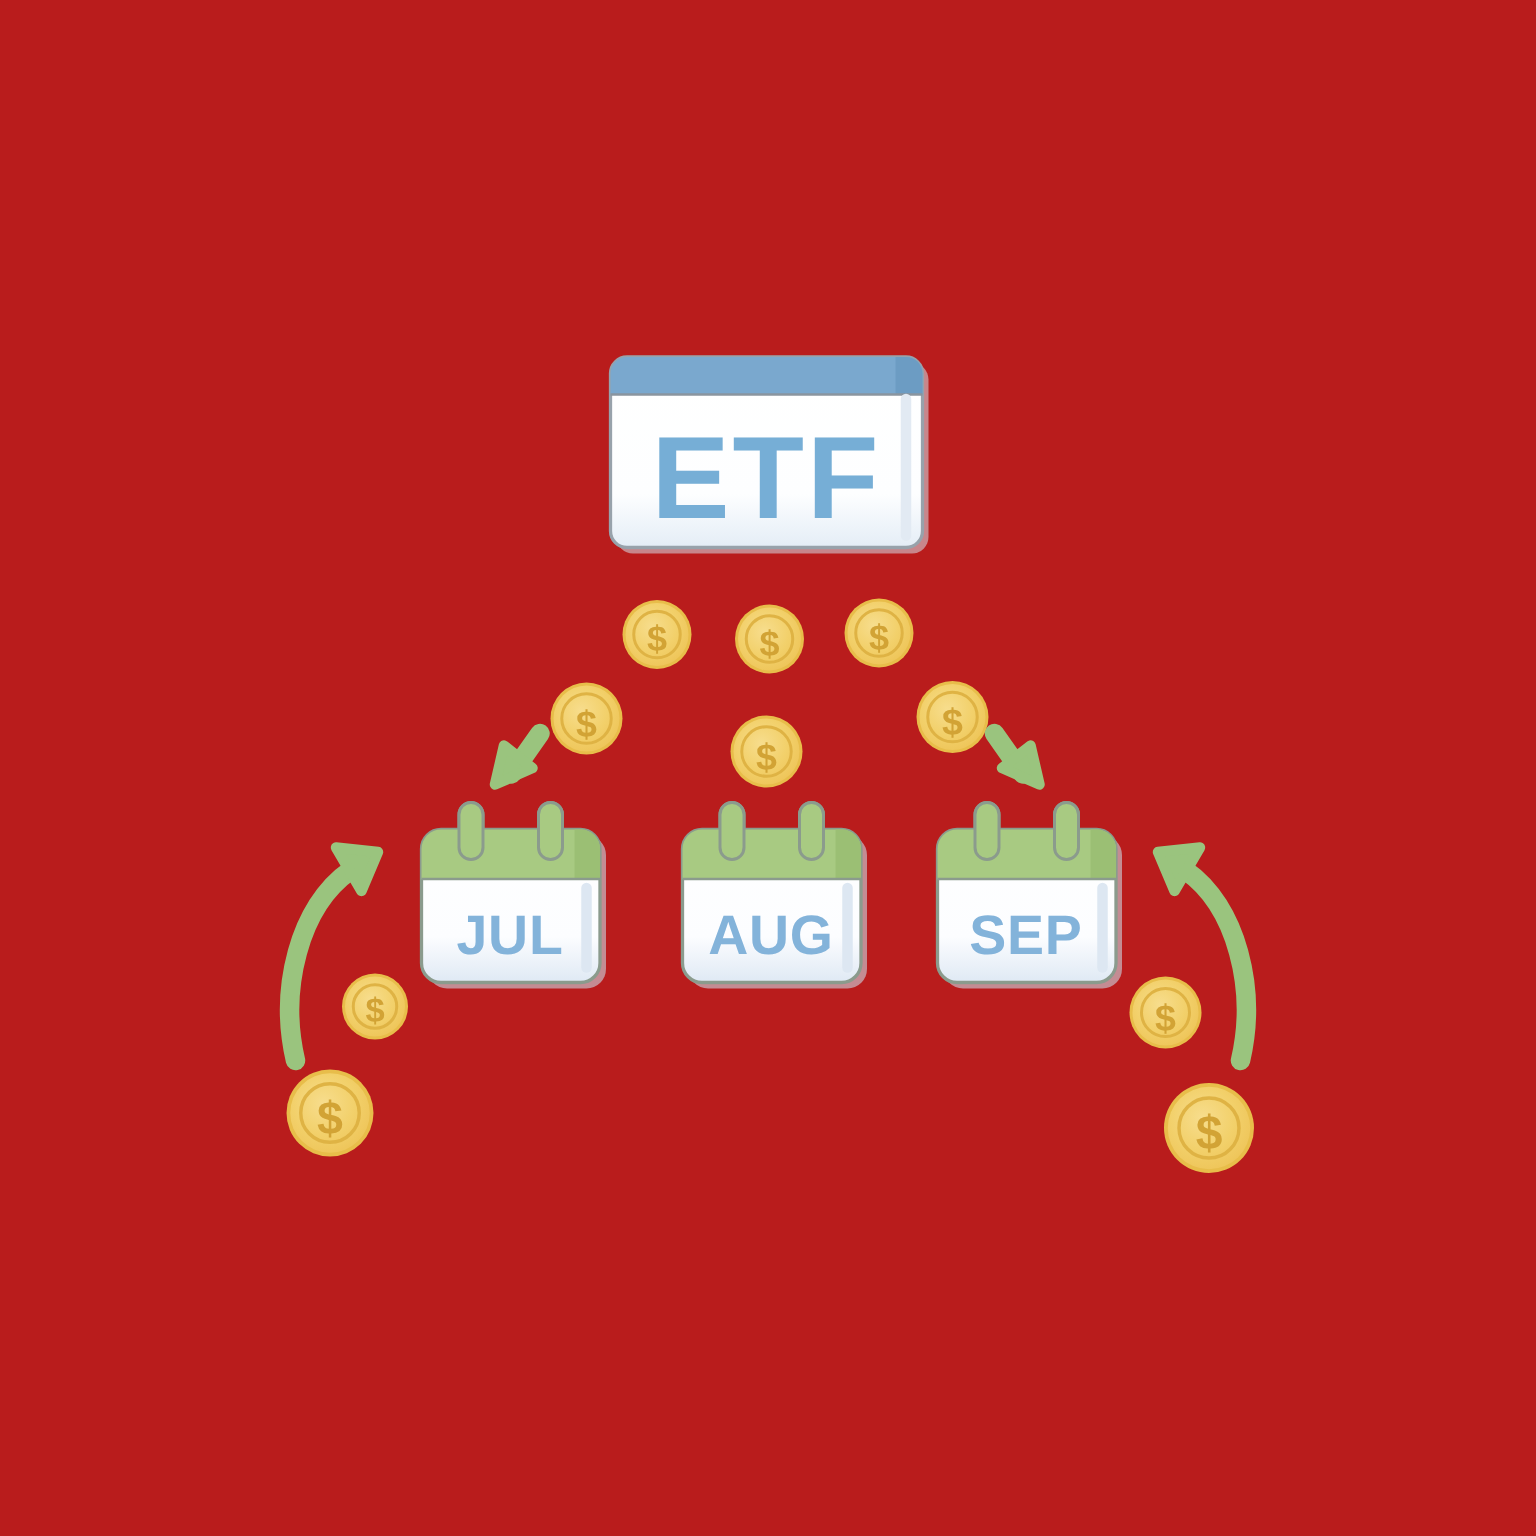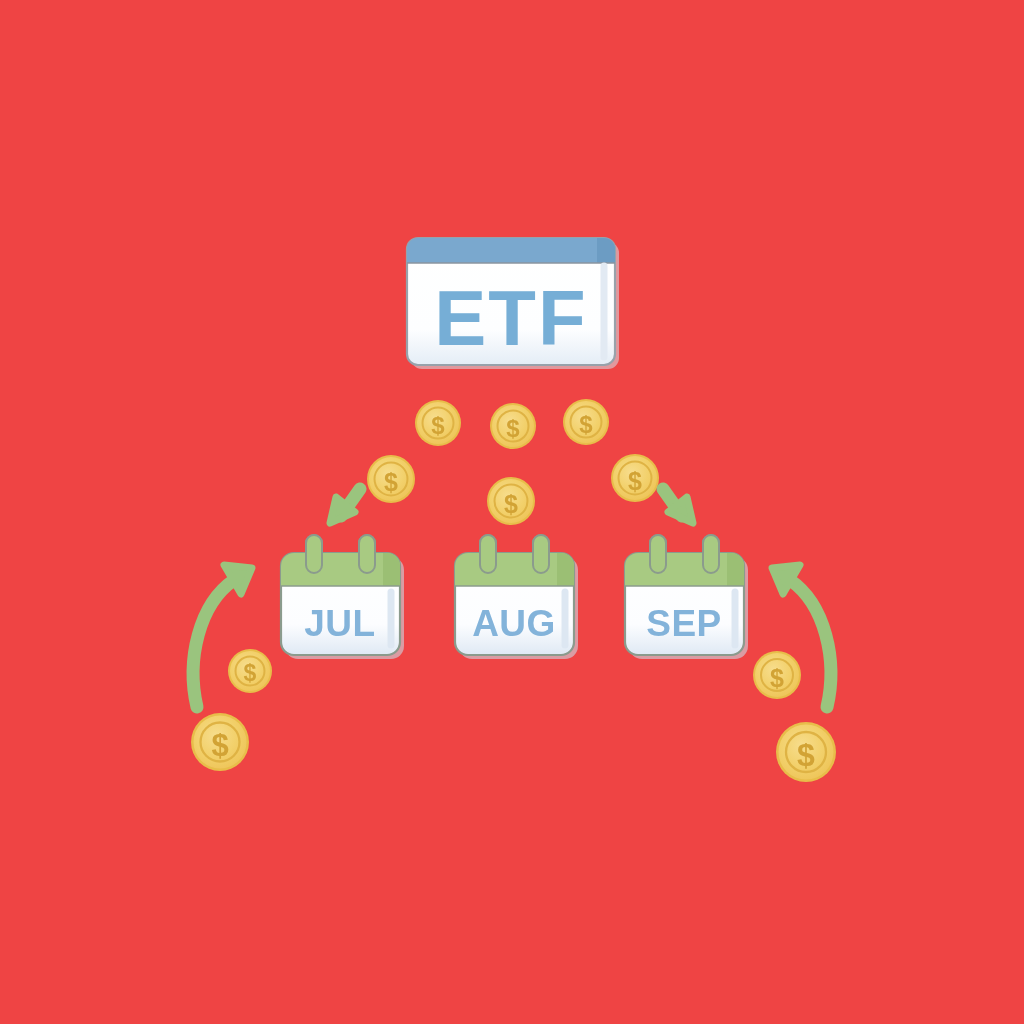--- a/index.html
+++ b/index.html
@@ -14,21 +14,21 @@
     overflow: hidden;
     font-family: "Liberation Sans", sans-serif;
     position: relative;
   }
   #illustration {
     position: absolute;
     left: 0;
     top: 0;
     width: 1024px;
     height: 1024px;
-    background: #ef4444;
+    background: #b91c1c;
   }
   .svg-text-etf {
     font-family: "Liberation Sans", sans-serif;
     font-weight: bold;
     font-size: 78px;
     letter-spacing: 2px;
     fill: #76aed6;
   }
   .svg-text-month {
     font-family: "Liberation Sans", sans-serif;

